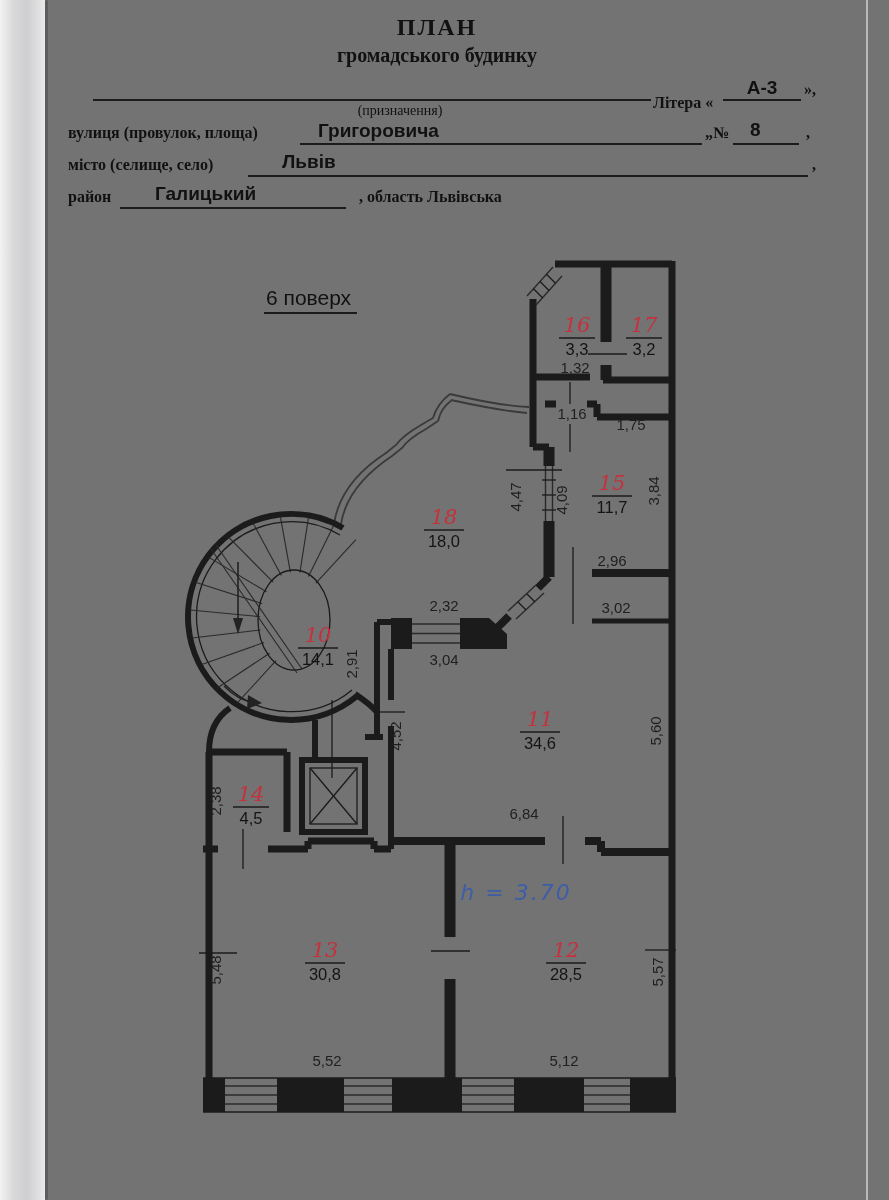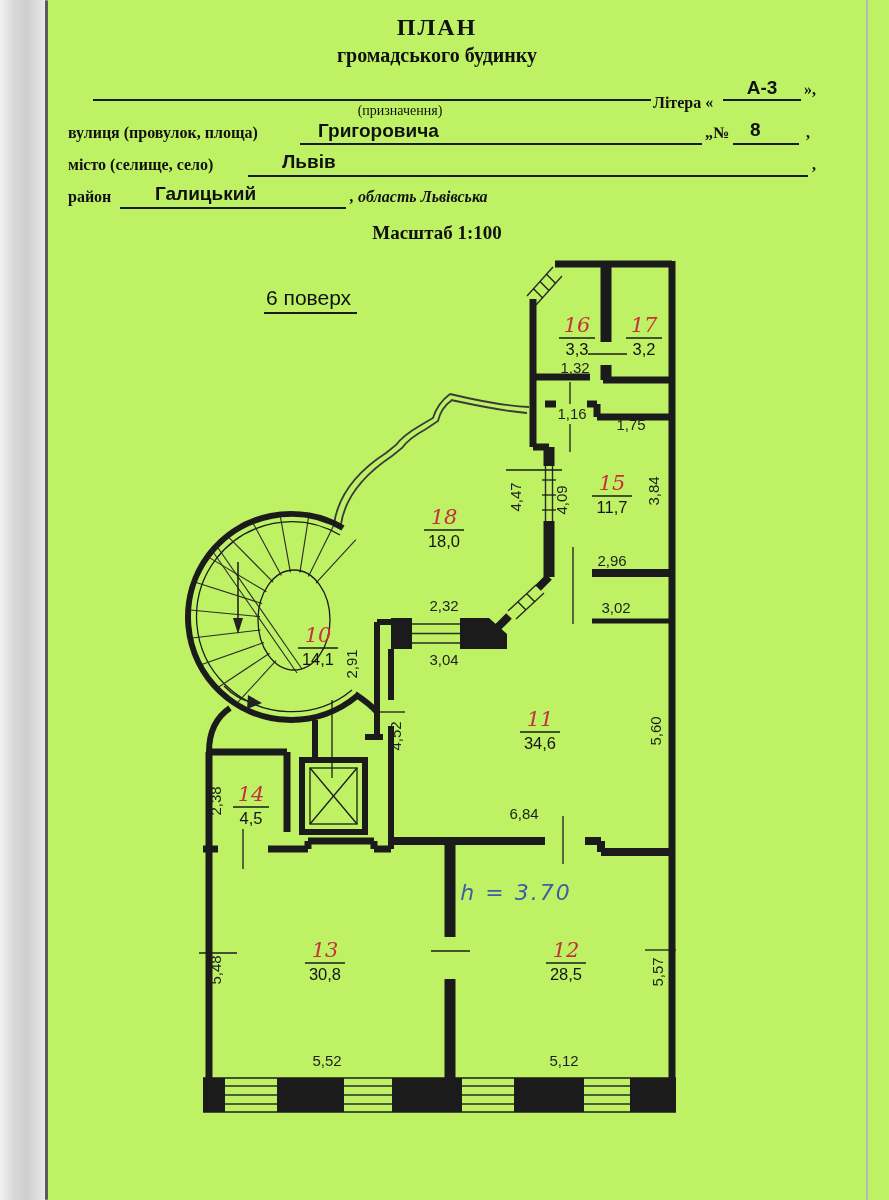--- a/index.html
+++ b/index.html
@@ -1,16 +1,16 @@
 <!DOCTYPE html>
 <html><head>
 <meta charset="utf-8">
 <style>
   html,body{margin:0;padding:0;background:#fff;}
-  #page{position:relative;width:889px;height:1200px;background:#bef264;overflow:hidden;
+  #page{position:relative;width:889px;height:1200px;background:#737373;overflow:hidden;
         font-family:"Liberation Serif",serif;color:#111;}
   .scan-strip{position:absolute;left:0;top:0;width:45px;height:1200px;
         background:linear-gradient(90deg,#f2f2f2 0%,#d9d9da 30%,#cfcfd1 60%,#e8e8e8 100%);}
   .scan-edge{position:absolute;left:45px;top:0;width:3px;height:1200px;background:#5c5c60;border-radius:2px;}
   .scan-edge-right{position:absolute;left:866px;top:0;width:2px;height:1200px;background:#b9b9bd;}
   .hdr{position:absolute;white-space:nowrap;}
   .serifb{font-family:"Liberation Serif",serif;font-weight:bold;font-size:16px;}
   .sansb{font-family:"Liberation Sans",sans-serif;font-weight:bold;font-size:19px;}
   .rule{position:absolute;height:2px;background:#1b1b1b;}
   .title1{font-family:"Liberation Serif",serif;font-weight:bold;font-size:24px;letter-spacing:2px;text-align:center;width:874px;left:0;top:14px;}
@@ -55,23 +55,22 @@
   <div class="hdr serifb" style="left:806px;top:124px;">,</div>
 
   <div class="hdr serifb" style="left:68px;top:156px;">місто (селище, село)</div>
   <div class="rule" style="left:248px;top:175px;width:560px;"></div>
   <div class="hdr sansb" style="left:282px;top:151px;">Львів</div>
   <div class="hdr serifb" style="left:812px;top:156px;">,</div>
 
   <div class="hdr serifb" style="left:68px;top:188px;">район</div>
   <div class="rule" style="left:120px;top:207px;width:226px;"></div>
   <div class="hdr sansb" style="left:155px;top:183px;">Галицький</div>
-  <div class="hdr serifb" style="left:350px;top:188px;font-style:italic;">, область Львівська</div>
-
-  <div class="hdr scale">Масштаб 1:100</div>
+  <div class="hdr serifb" style="left:359px;top:188px;">, область Львівська</div>
+
   <div class="hdr floor">6 поверх</div>
 
   <svg width="889" height="1200" viewBox="0 0 889 1200">
 
     <path class="bay" d="M450,394 C475,400 505,406 529,407 M450,394 C442,400 436,408 433,418 L421,425 C409,432 401,438 396,445 L386,453 C355,473 338,497 334,524"></path>
     <path class="bay" d="M451,400 C474,405 503,411 527,413 M452,400 C445,405 440,412 438,421 L426,429 C415,435 407,441 402,448 L392,456 C362,476 345,499 341,524"></path>
 
     <path class="wall" stroke-width="6" d="M343,528 A103 103 0 1 0 357,696"></path>
     <path class="thin" d="M340,535 A95 95 0 1 0 352,690"></path>
     <g id="treads">

